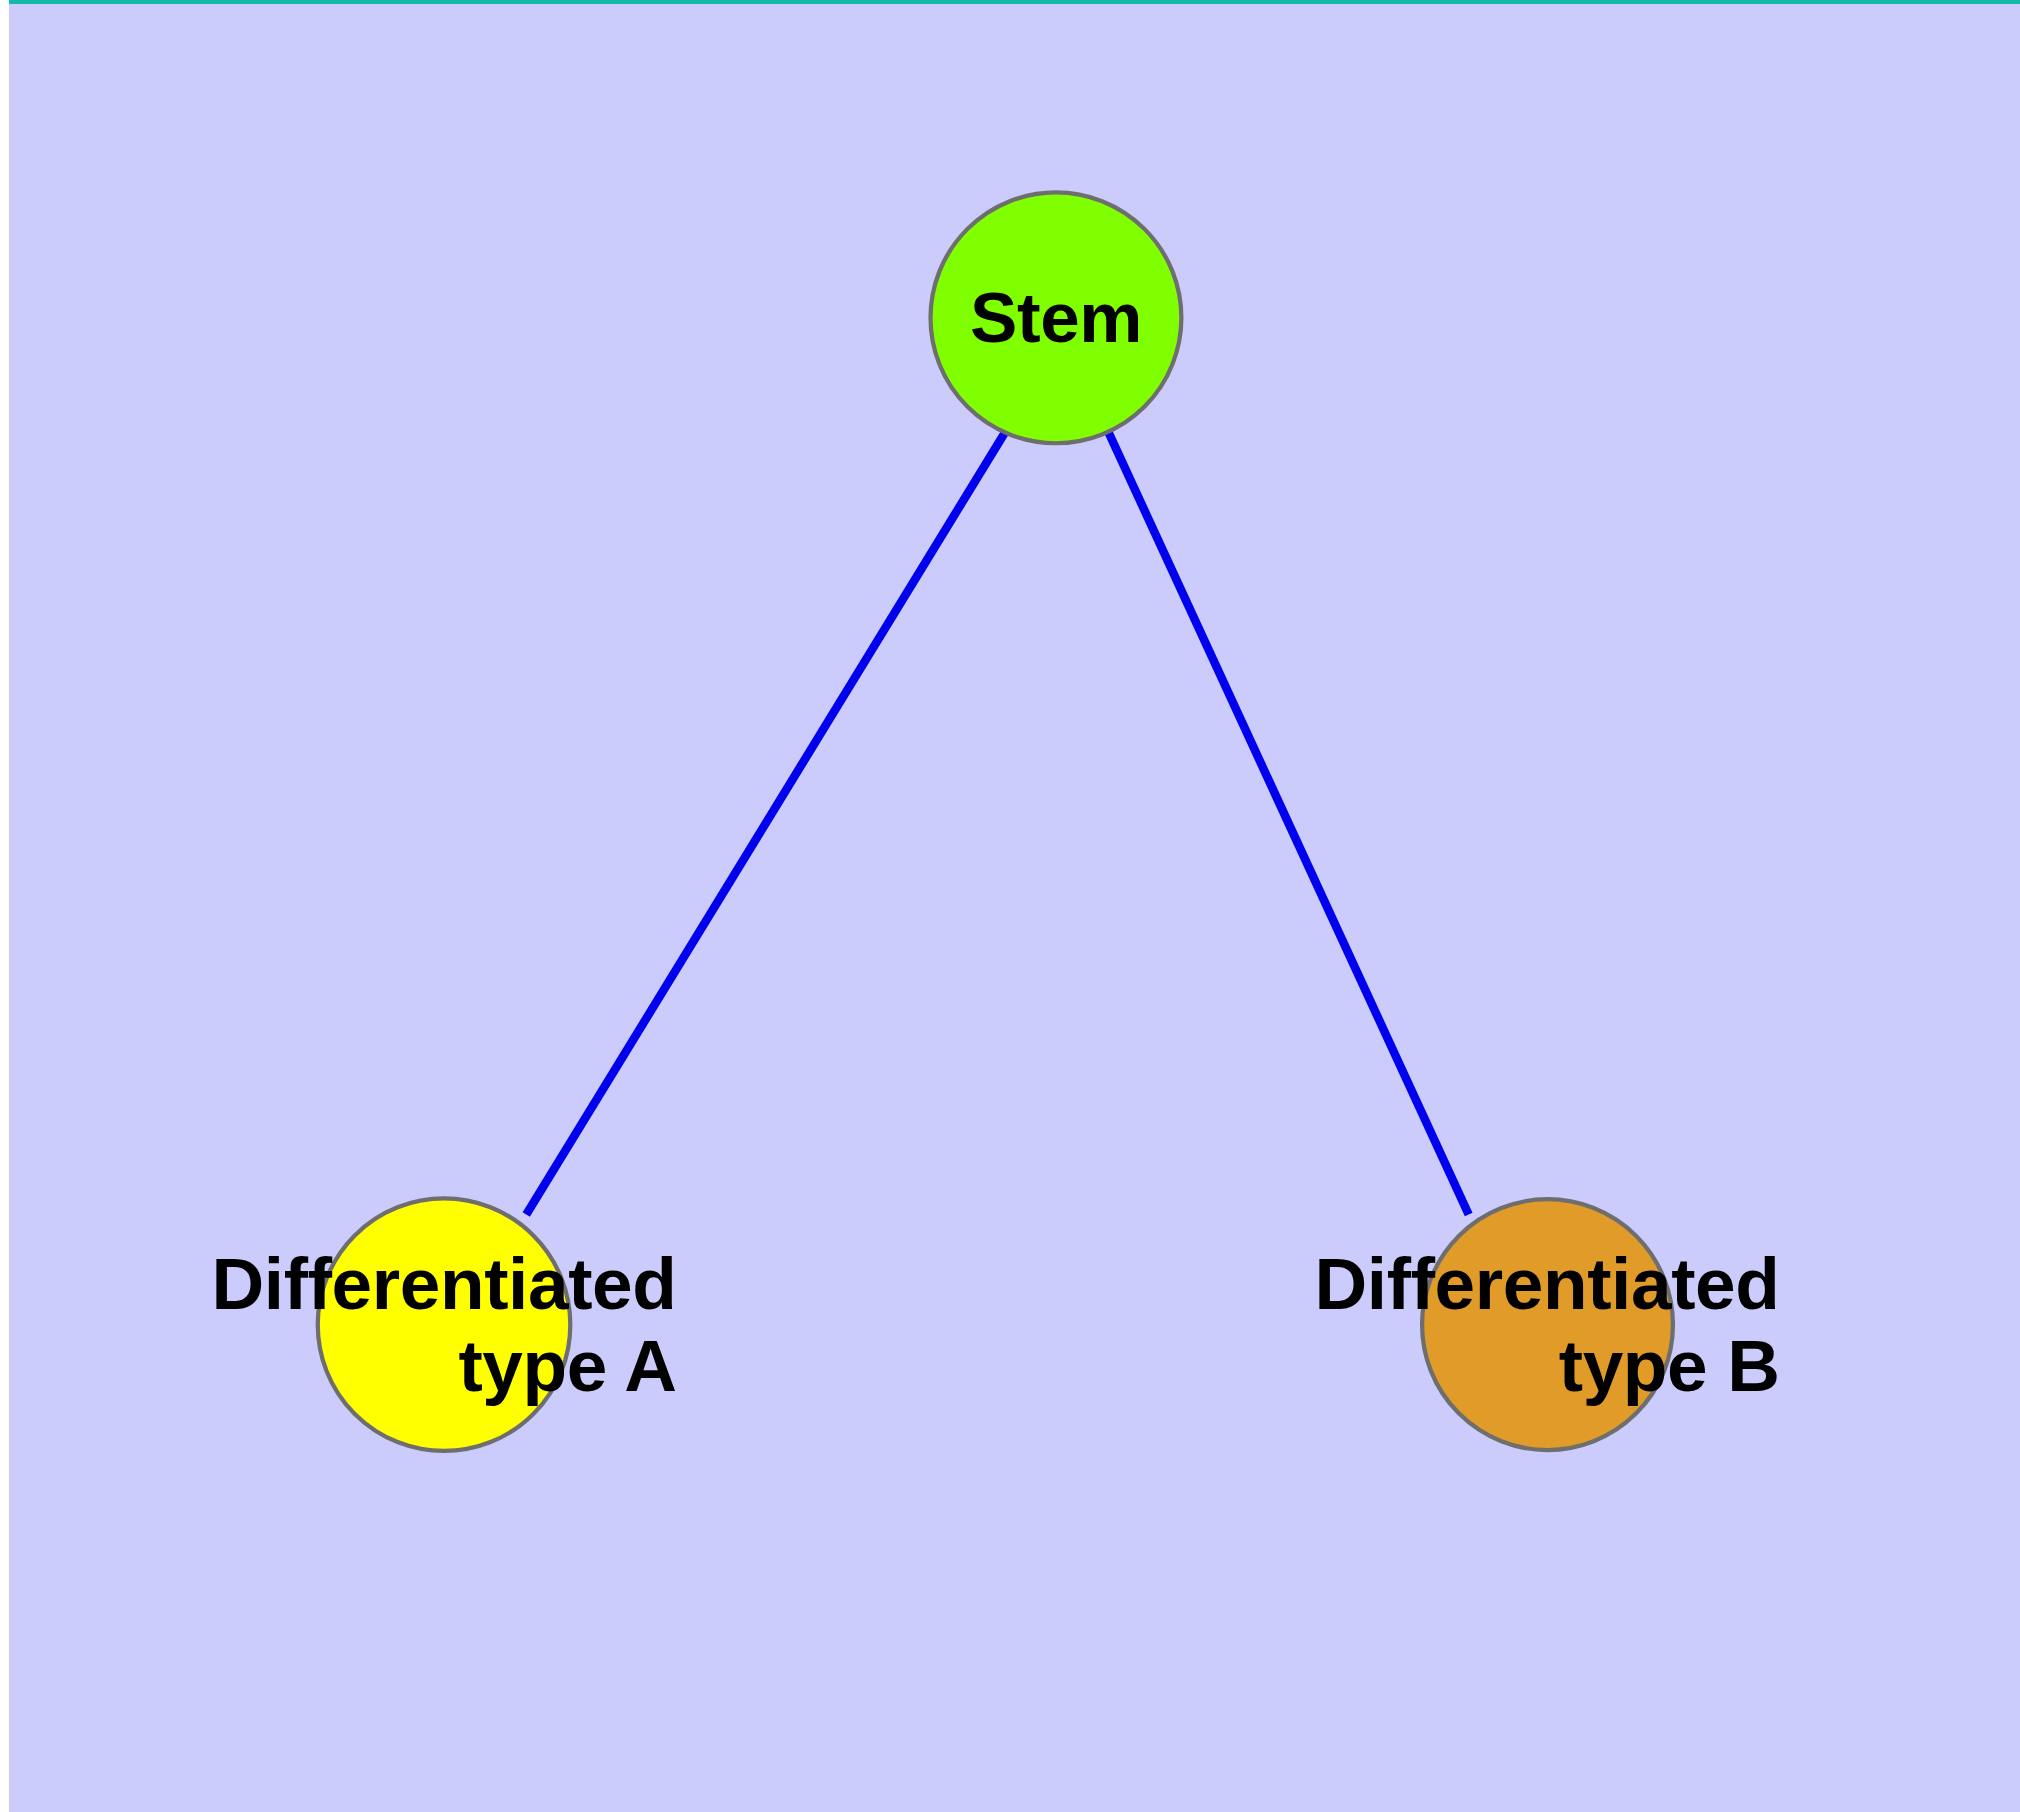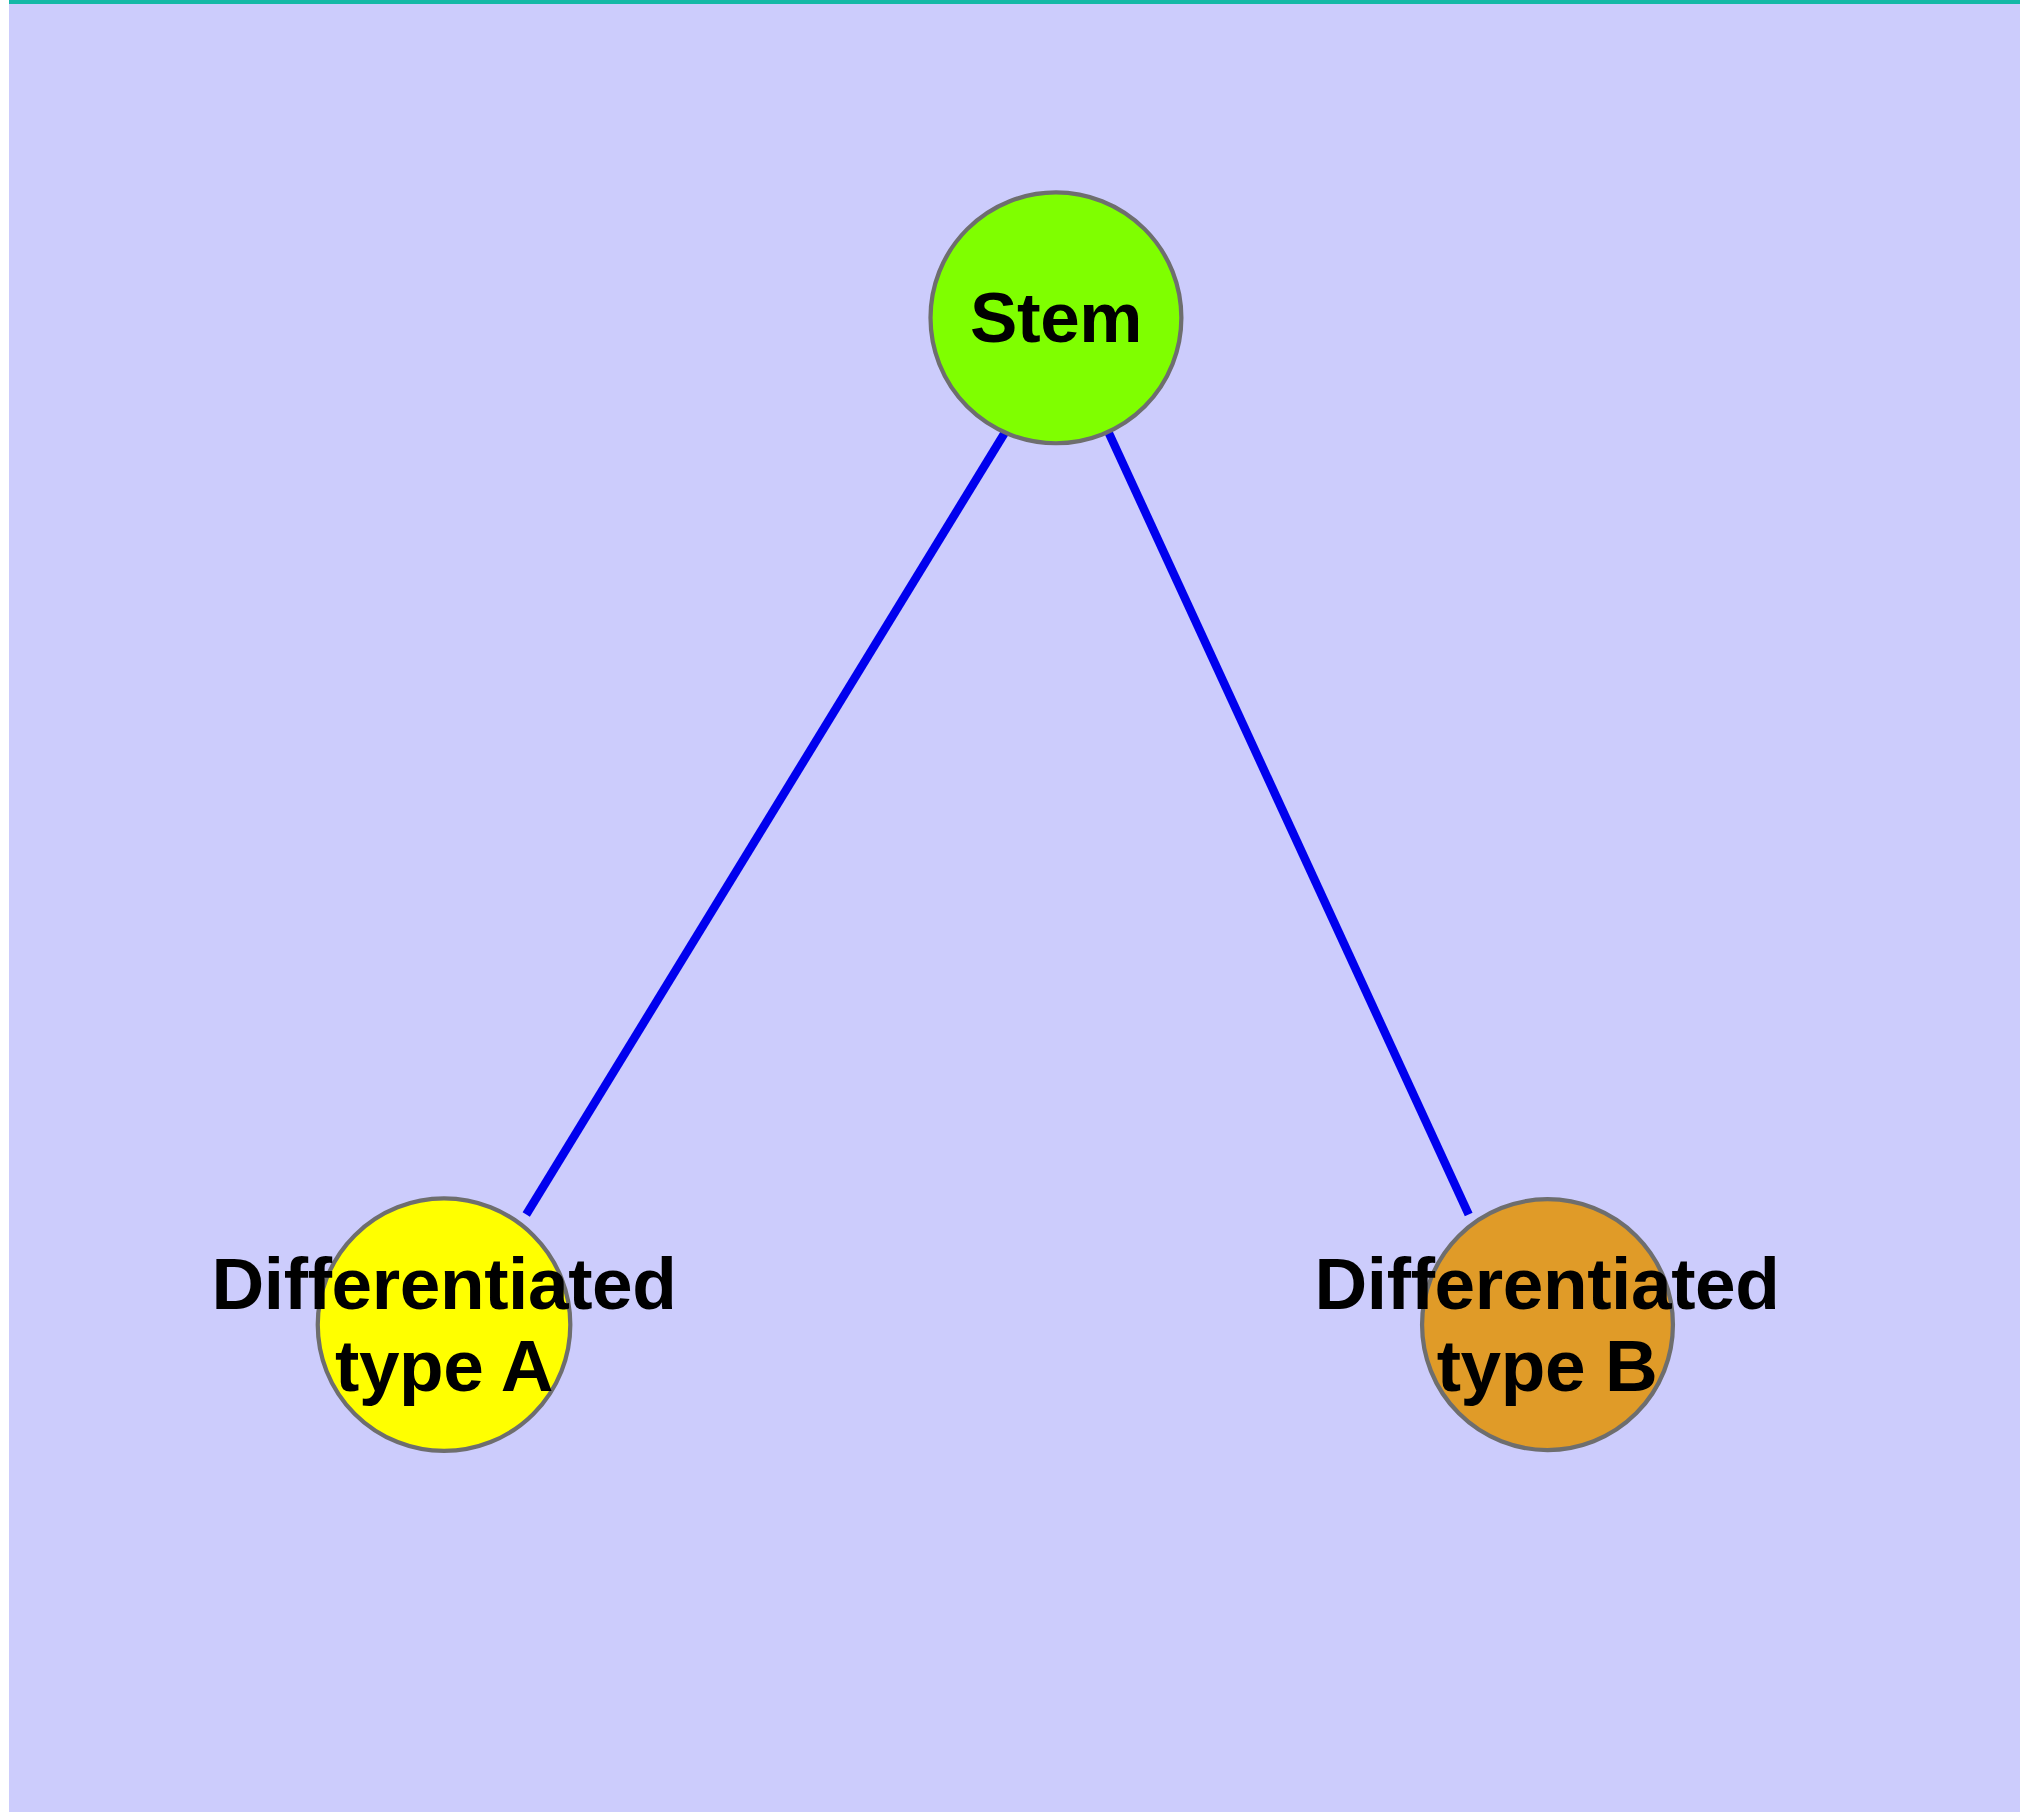--- a/index.html
+++ b/index.html
@@ -45,20 +45,21 @@
     line-height: 1.12;
     letter-spacing: -0.4px;
     pointer-events: none;
     transform: translate(-50%, -50%);
   }
   .label-stem {
     font-size: 71px;
   }
   .label-child {
     font-size: 73px;
+    text-align: right;
   }
 </style>
 </head>
 <body>
 
 <div id="graph-canvas" style="background: #14b8a6; margin-left: 9px;">
 
   <div id="graph-bg" style="background: rgb(204, 204, 252);"></div>
 
   <svg id="graph-svg" viewBox="0 0 2384 2138" xmlns="http://www.w3.org/2000/svg">

